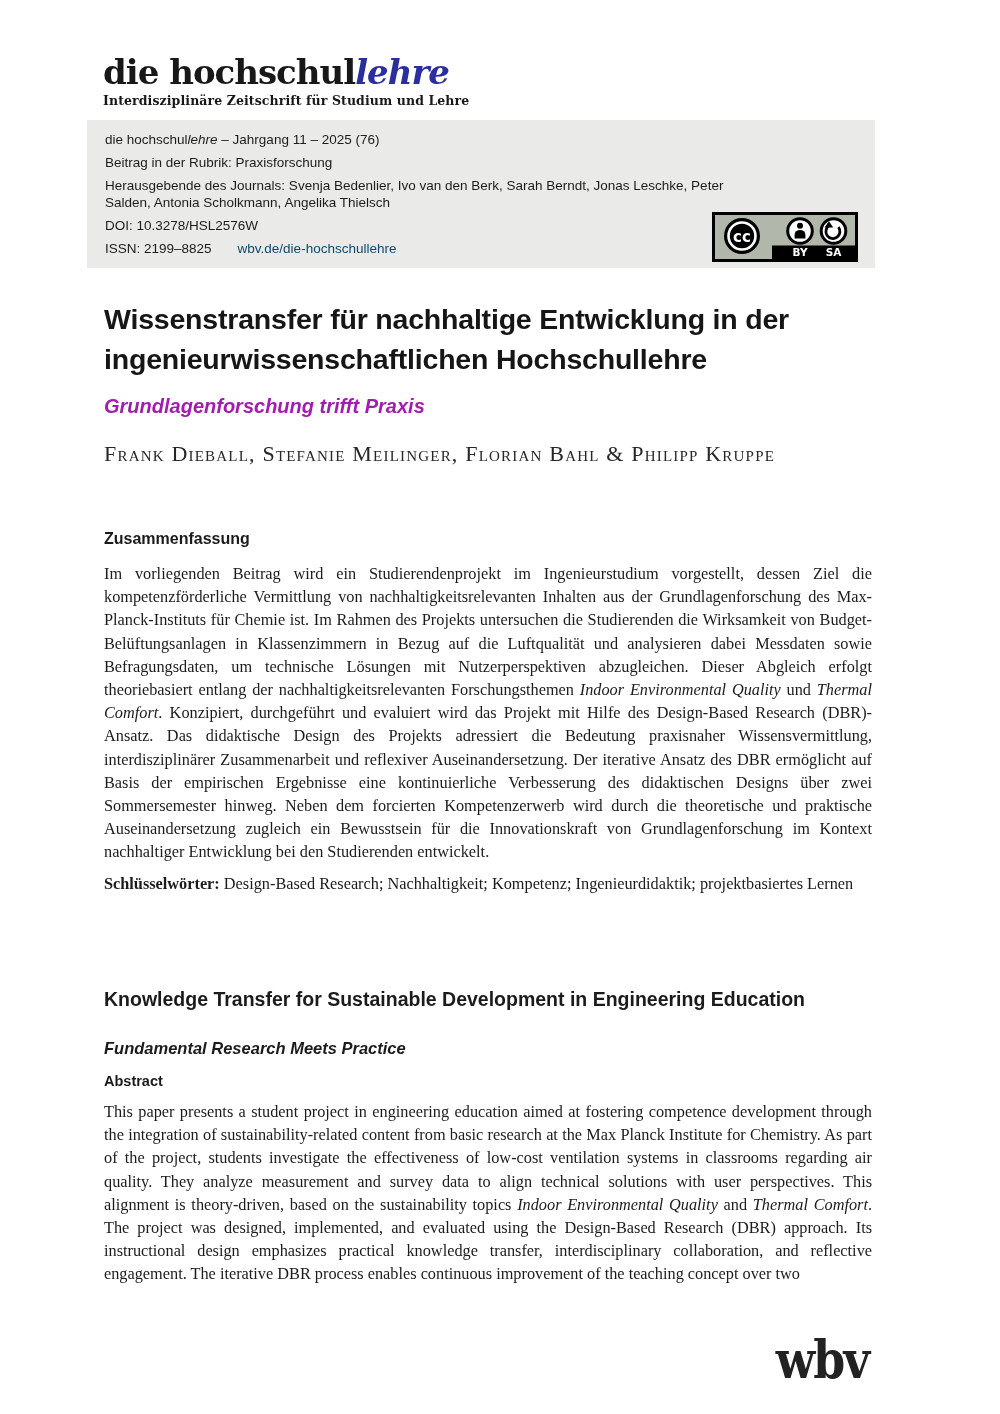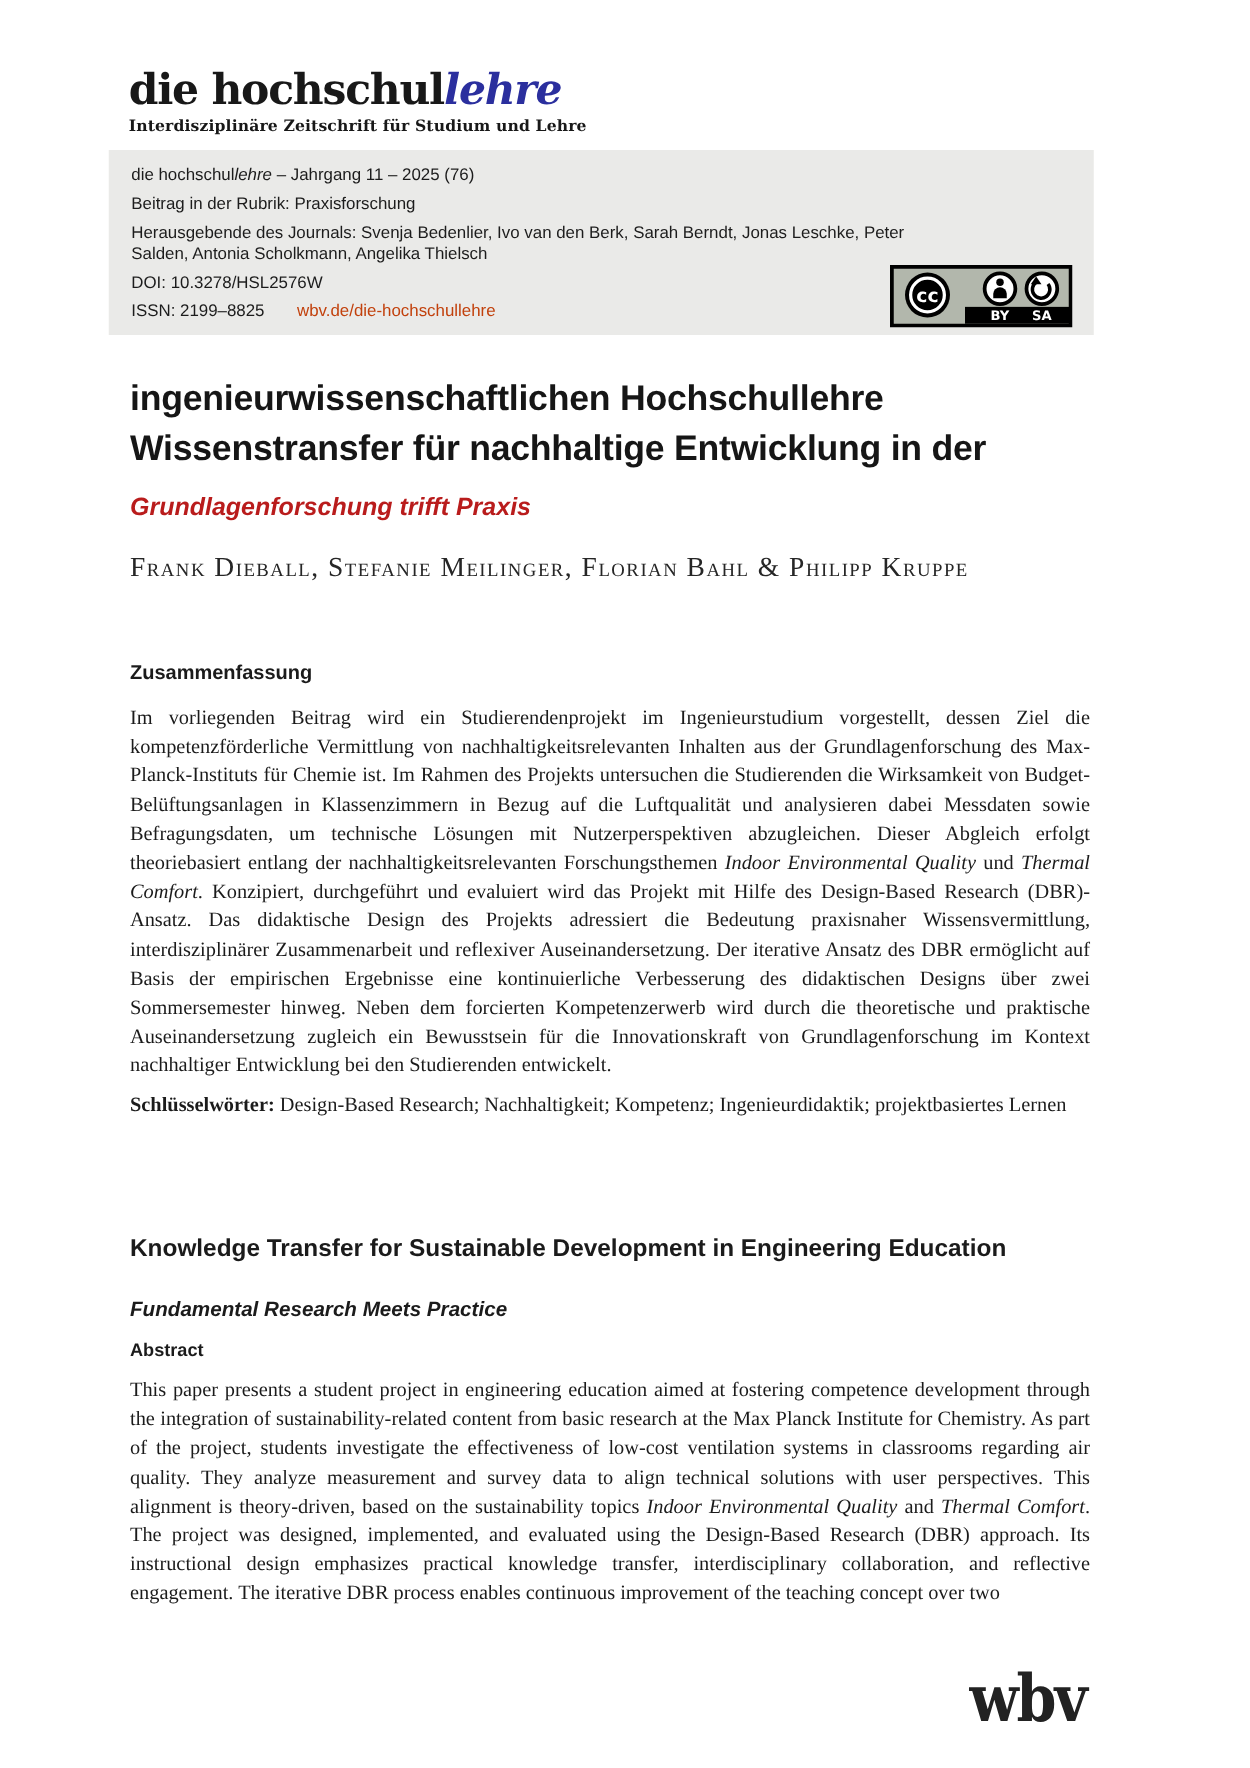--- a/index.html
+++ b/index.html
@@ -15,30 +15,30 @@
   .logo .accent{font-style:italic;}
   .tagline{font-family:"DejaVu Serif",serif;font-weight:bold;font-size:12.5px;
            letter-spacing:0.1px;margin-top:2px;color:#181818;white-space:nowrap;text-align:center;}
 
   
   .info-box{position:absolute;left:87px;top:120px;width:788px;height:148px;background:#eaeae8;}
   .info-inner{position:absolute;left:18px;top:11px;width:622px;font-size:13.5px;
               line-height:17px;color:#1c1c1c;}
   .info-row{margin-bottom:6px;}
   .issn-row .gap{display:inline-block;width:26px;}
-  .website{color:#c2410c;text-decoration:none;}
+  .website{color:#0c4a6e;text-decoration:none;}
 
   
   .cc-badge{position:absolute;left:625px;top:92px;width:146px;height:50px;display:block;}
 
   
   .title{position:absolute;left:104px;top:299px;width:800px;font-weight:bold;
          font-size:28.5px;line-height:40px;letter-spacing:-0.2px;color:#161616;}
   .subtitle{position:absolute;left:104px;top:395px;font-weight:bold;font-style:italic;
-            font-size:20px;color:#b91c1c;}
+            font-size:20px;color:#a21caf;}
   .authors{position:absolute;left:104px;top:441px;font-family:"Liberation Serif",serif;
            font-variant:small-caps;font-size:22px;letter-spacing:1.2px;color:#262626;}
 
   
   .h-zusammenfassung{position:absolute;left:104px;top:530px;font-weight:bold;font-size:16px;}
   .de-abstract{position:absolute;left:104px;top:562px;width:768px;
                font-family:"Liberation Serif",serif;font-size:16.3px;line-height:23.2px;
                text-align:justify;color:#1b1b1b;}
   .keywords{position:absolute;left:104px;top:872px;width:768px;
             font-family:"Liberation Serif",serif;font-size:16.3px;line-height:23.2px;}
@@ -93,22 +93,22 @@
           <path d="M117.2,13.6 a7,7 0 1 0 9.2,1.6" fill="none" stroke="#000000" stroke-width="2.8"></path>
           <polygon points="112.6,15.4 121.2,15.4 116.9,9.2" fill="#000000"></polygon>
         </g>
         <text x="88" y="44" text-anchor="middle" font-family="DejaVu Sans, sans-serif" font-size="10.5" font-weight="bold" fill="#ffffff">BY</text>
         <text x="121.5" y="44" text-anchor="middle" font-family="DejaVu Sans, sans-serif" font-size="10.5" font-weight="bold" fill="#ffffff">SA</text>
       </svg>
     </a>
   </div>
 
   <div class="title">
+    <div>Wissenstransfer für nachhaltige Entwicklung in der</div>
     <div>ingenieurwissenschaftlichen Hochschullehre</div>
-    <div>Wissenstransfer für nachhaltige Entwicklung in der</div>
   </div>
   <div class="subtitle">Grundlagenforschung trifft Praxis</div>
   <div class="authors">Frank Dieball, Stefanie Meilinger, Florian Bahl &amp; Philipp Kruppe</div>
 
   <div class="h-zusammenfassung">Zusammenfassung</div>
   <div class="de-abstract"><span>Im vorliegenden Beitrag wird ein Studierendenprojekt im Ingenieurstudium vorgestellt, dessen Ziel die kompetenzförderliche Vermittlung von nachhaltigkeitsrelevanten Inhalten aus der Grundlagenforschung des Max-Planck-Instituts für Chemie ist. Im Rahmen des Projekts untersuchen die Studierenden die Wirksamkeit von Budget-Belüftungsanlagen in Klassenzimmern in Bezug auf die Luftqualität und analysieren dabei Messdaten sowie Befragungsdaten, um technische Lösungen mit Nutzerperspektiven abzugleichen. Dieser Abgleich erfolgt theoriebasiert entlang der nachhaltigkeitsrelevanten Forschungsthemen </span><span class="it">Indoor Environmental Quality</span><span> und </span><span class="it">Thermal Comfort</span><span>. Konzipiert, durchgeführt und evaluiert wird das Projekt mit Hilfe des Design-Based Research (DBR)-Ansatz. Das didaktische Design des Projekts adressiert die Bedeutung praxisnaher Wissensvermittlung, interdisziplinärer Zusammenarbeit und reflexiver Auseinandersetzung. Der iterative Ansatz des DBR ermöglicht auf Basis der empirischen Ergebnisse eine kontinuierliche Verbesserung des didaktischen Designs über zwei Sommersemester hinweg. Neben dem forcierten Kompetenzerwerb wird durch die theoretische und praktische Auseinandersetzung zugleich ein Bewusstsein für die Innovationskraft von Grundlagenforschung im Kontext nachhaltiger Entwicklung bei den Studierenden entwickelt.</span></div>
   <div class="keywords"><span class="bd">Schlüsselwörter:</span><span> Design-Based Research; Nachhaltigkeit; Kompetenz; Ingenieurdidaktik; projektbasiertes Lernen</span></div>
 
   <div class="en-title">Knowledge Transfer for Sustainable Development in Engineering Education</div>
   <div class="en-subtitle">Fundamental Research Meets Practice</div>

